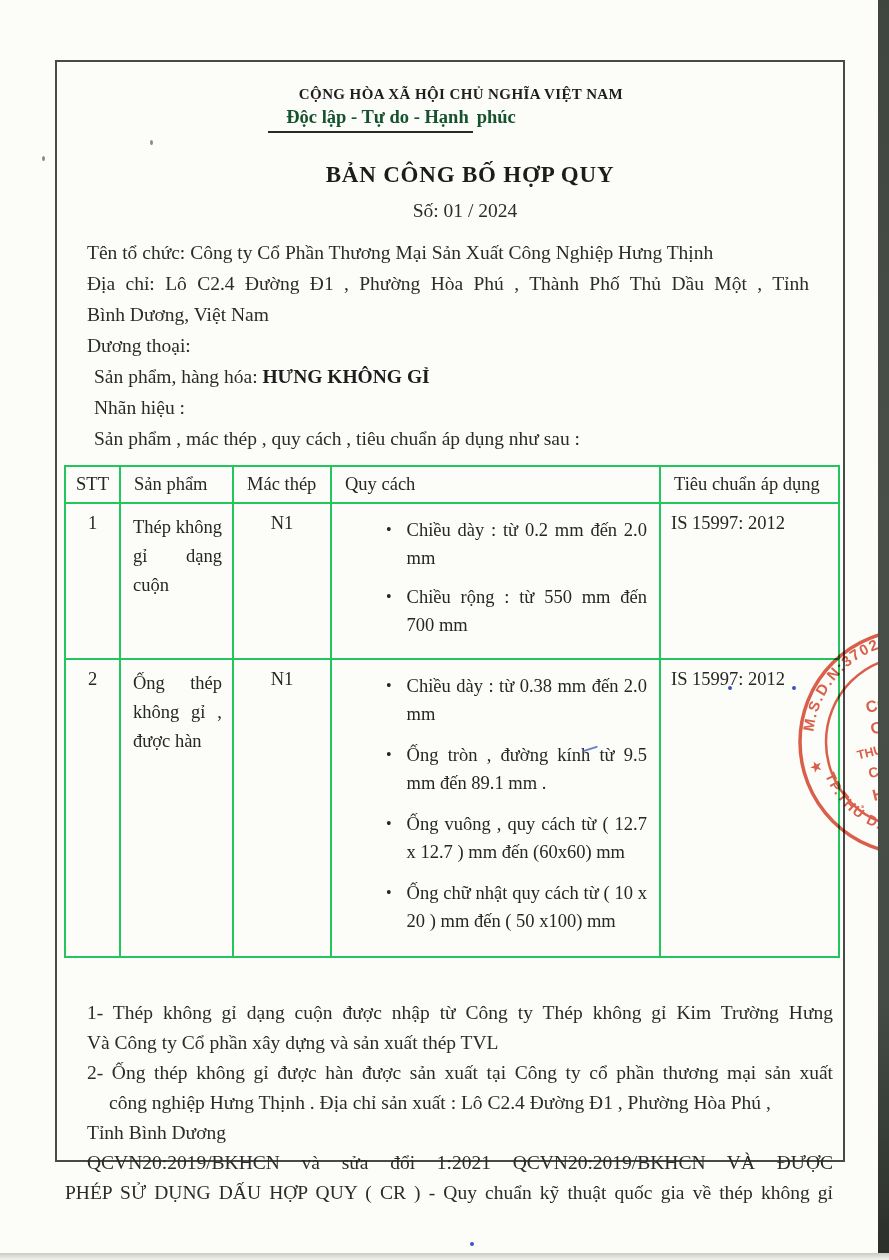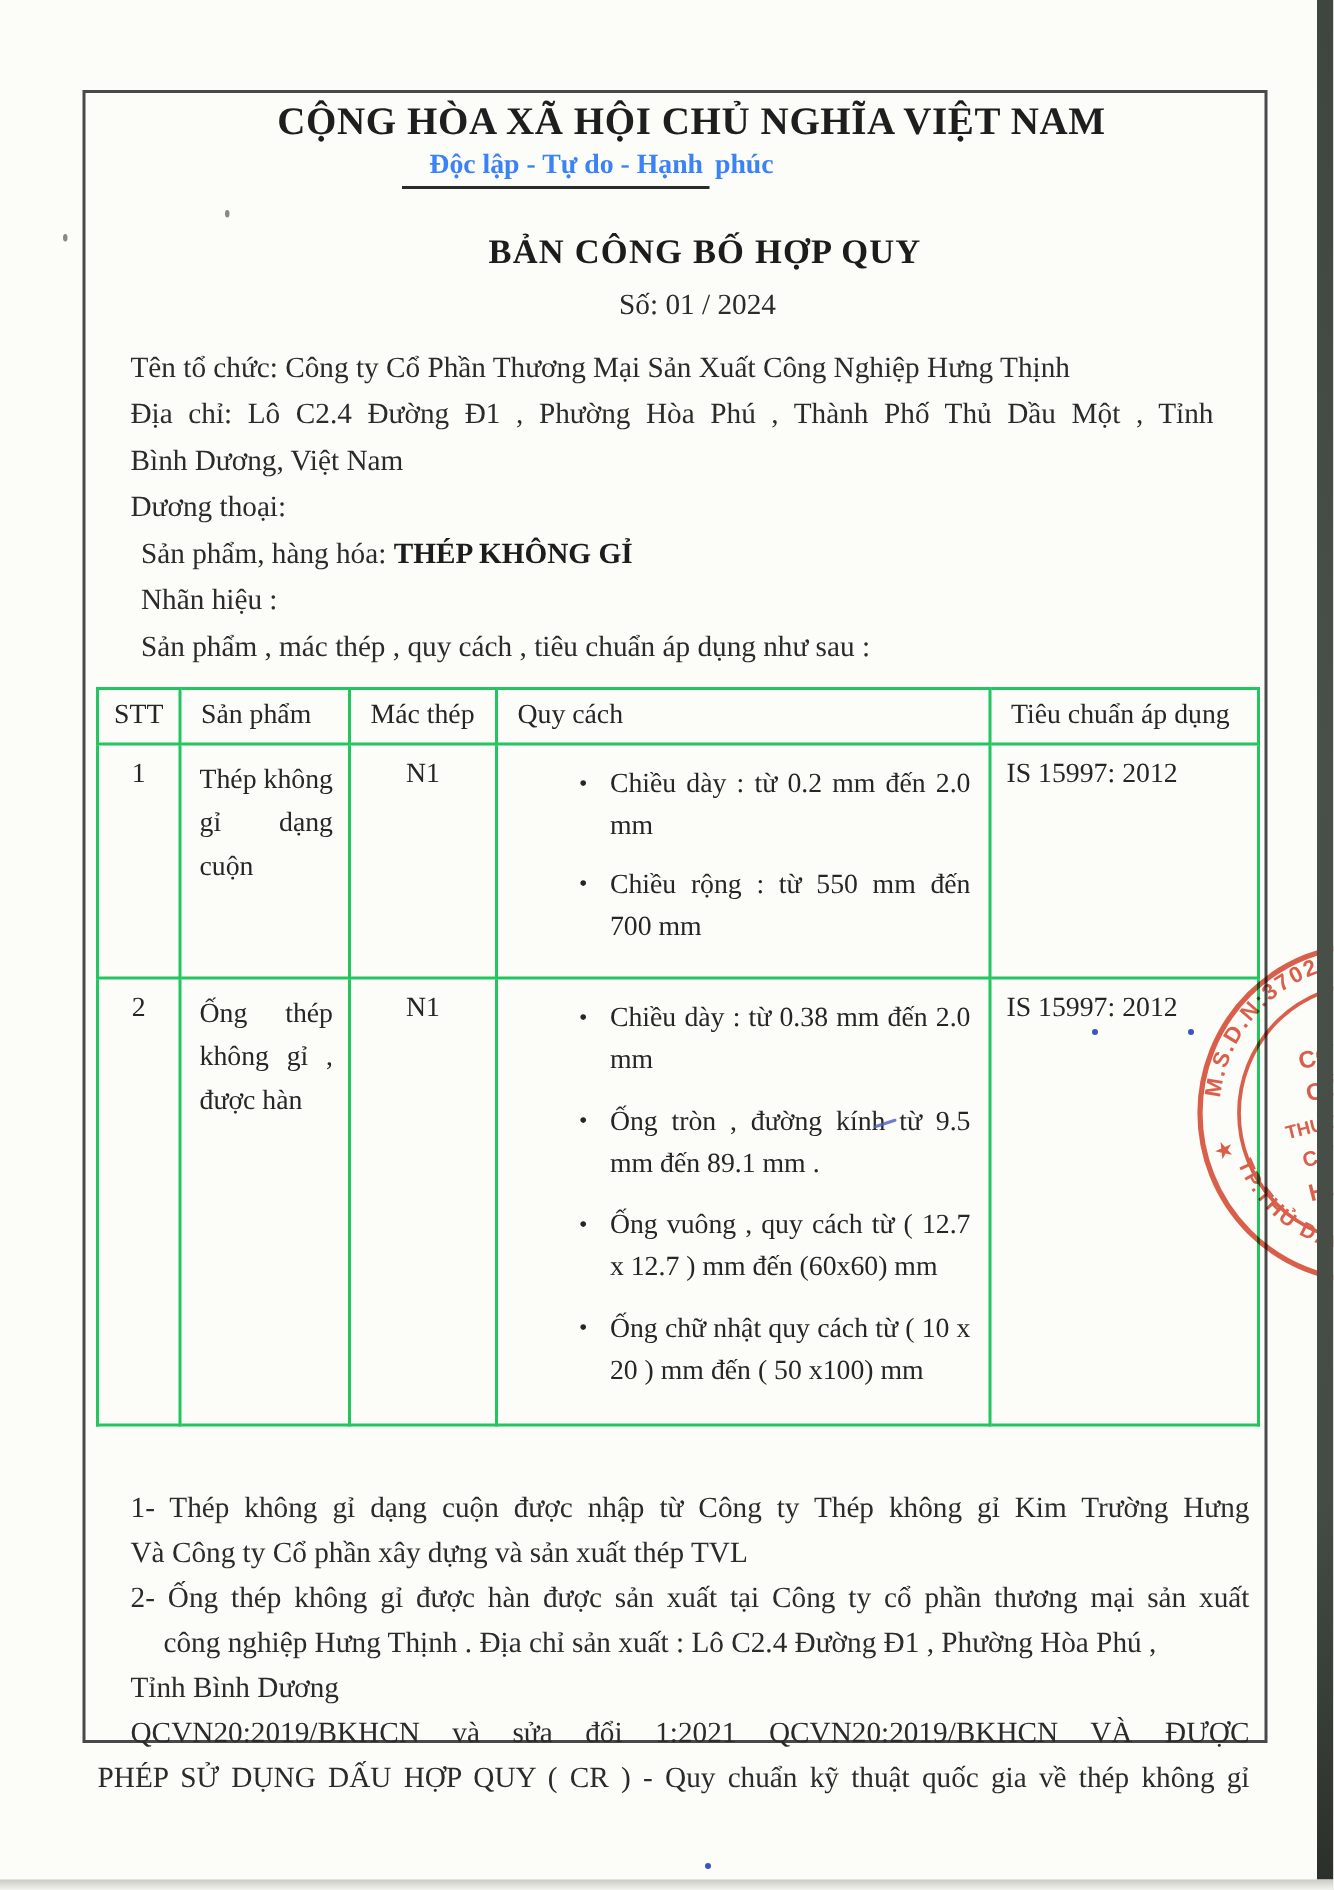--- a/index.html
+++ b/index.html
@@ -31,26 +31,26 @@
     transform:rotate(-18deg); z-index:25; border-radius:2px; opacity:.8;
   }
 
   
   .frame {
     position:absolute; left:55px; top:60px; width:790px; height:1102px;
     border:2px solid #494949;
   }
 
   .nat-title {
-    margin-top:4px; text-align:center; padding-left:22px;
-    font-size:26px; font-weight:bold; color:#1e1e1e; letter-spacing:.4px;
+    margin-top:24px; text-align:center; padding-left:22px;
+    font-size:15px; font-weight:bold; color:#1e1e1e; letter-spacing:.4px;
   }
   .motto {
     margin-top:4px; text-align:center; margin-right:116px;
-    font-size:18.5px; font-weight:bold; color:#3b82f6;
+    font-size:18.5px; font-weight:bold; color:#14532d;
   }
   .motto .u {
     border-bottom:2.5px solid #2a2a2a; padding:0 4px 3px 18px; display:inline-block;
   }
   .motto .tail { padding-left:4px; }
   .doc-title {
     margin-top:29px; text-align:center; padding-left:40px;
     font-size:23px; font-weight:bold; color:#1c1c1c; letter-spacing:.8px;
   }
   .doc-number { margin-top:12px; text-align:center; font-size:19.5px;padding-left:30px; }
@@ -117,21 +117,21 @@
     </div>
 
     <div class="doc-title">BẢN CÔNG BỐ HỢP QUY</div>
     <div class="doc-number">Số: 01 / 2024</div>
 
     <div class="info">
       <div>Tên tổ chức: Công ty Cổ Phần Thương Mại Sản Xuất Công Nghiệp Hưng Thịnh</div>
       <div class="just">Địa chỉ: Lô C2.4 Đường Đ1 , Phường Hòa Phú , Thành Phố Thủ Dầu Một , Tỉnh</div>
       <div>Bình Dương, Việt Nam</div>
       <div>Dương thoại:</div>
-      <div class="indent"><span>Sản phẩm, hàng hóa: </span><span class="bold">THÉP KHÔNG GỈ</span></div>
+      <div class="indent"><span>Sản phẩm, hàng hóa: </span><span class="bold">HƯNG KHÔNG GỈ</span></div>
       <div class="indent">Nhãn hiệu :</div>
       <div class="indent">Sản phẩm , mác thép , quy cách , tiêu chuẩn áp dụng như sau :</div>
     </div>
 
     <table class="doc-table">
       <colgroup>
         <col style="width:55px">
           <col style="width:113px">
           <col style="width:98px">
           <col style="width:329px">

